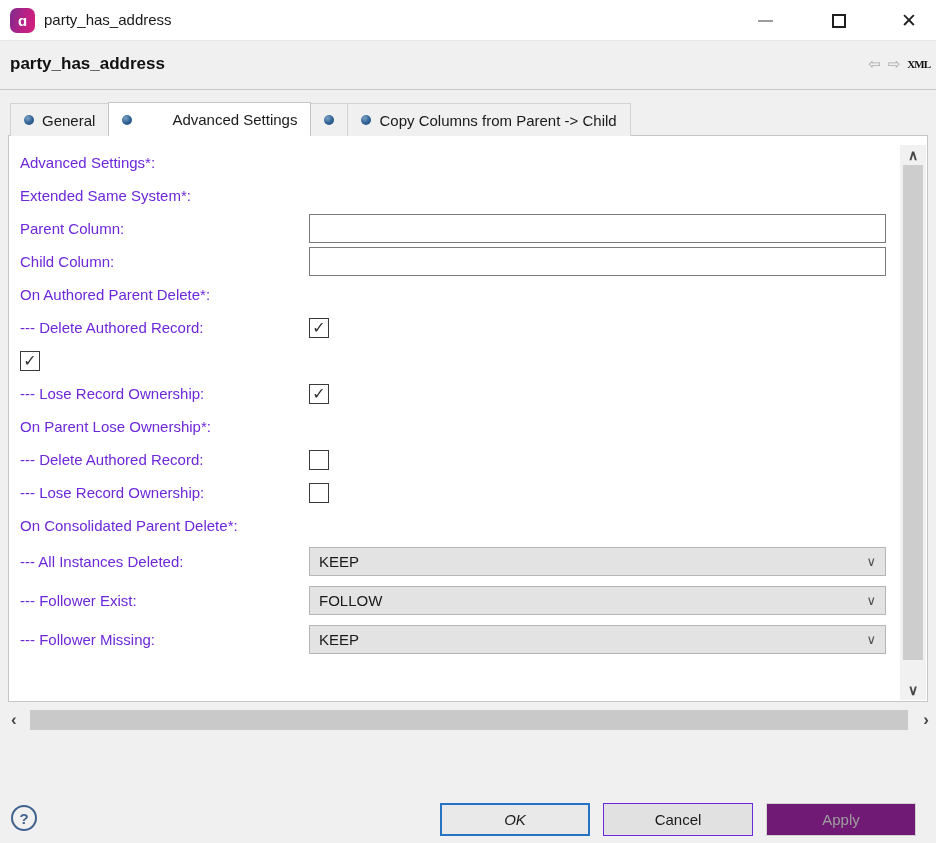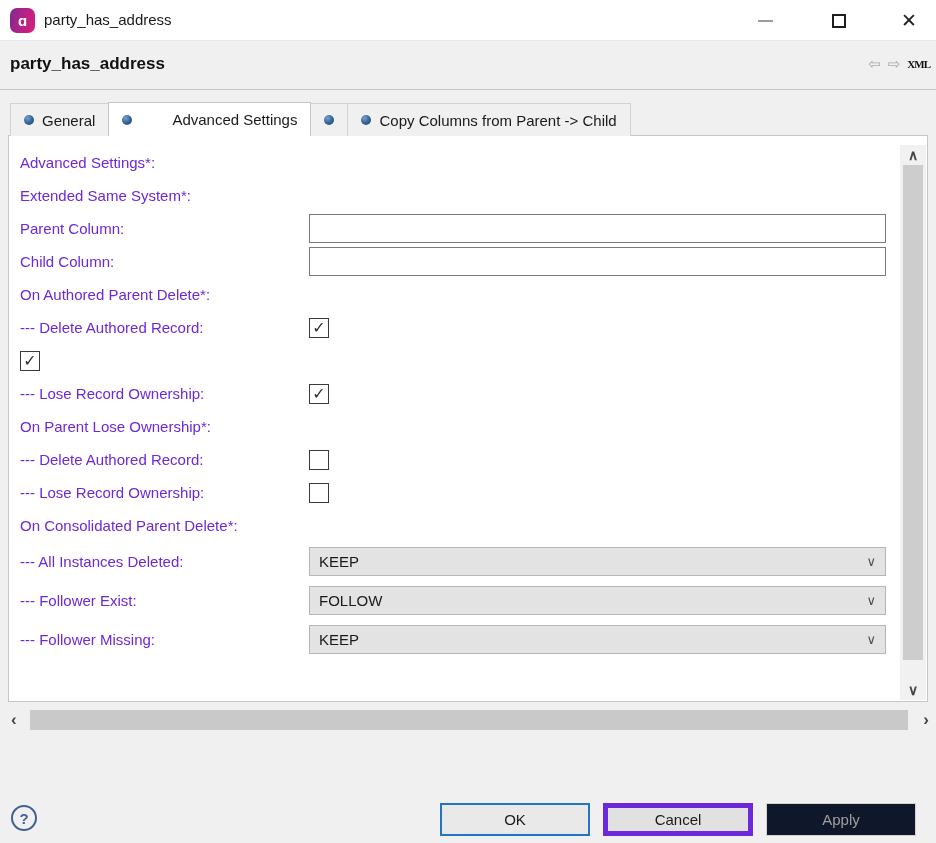--- a/index.html
+++ b/index.html
@@ -85,23 +85,23 @@
   .help-circle {
     position:absolute; left:11px; top:805px; width:26px; height:26px; border-radius:50%;
     border:2px solid #41628e; color:#41628e; background:transparent;
     display:flex; align-items:center; justify-content:center; font-size:15px; font-weight:bold;
   }
   .btn {
     position:absolute; top:803px; width:150px; height:33px;
     display:flex; align-items:center; justify-content:center;
     font-size:15px; cursor:default;
   }
-  .btn-ok { left:440px; background:#e9e9e9; border:2px solid #2673c4; }
-  .btn-cancel { left:603px; background:#e1e1e1; border:5px solid #6d28d9; }
-  .btn-apply { left:766px; background:#0f172a; border:1px solid #d2d2d2; }
+  .btn-ok { left:440px; background:#e9e9e9; border:2px solid #2673c4;font-style:italic; }
+  .btn-cancel { left:603px; background:#e1e1e1; border:1px solid #6d28d9; }
+  .btn-apply { left:766px; background:#701a75; border:1px solid #d2d2d2; }
   .btn-apply.disabled { color:#9e9e9e; }
 </style>
 </head>
 <body>
 
 <div class="titlebar">
   <div class="app-icon">
     <span>ɑ</span>
   </div>
   <div class="titlebar-title">party_has_address</div>

